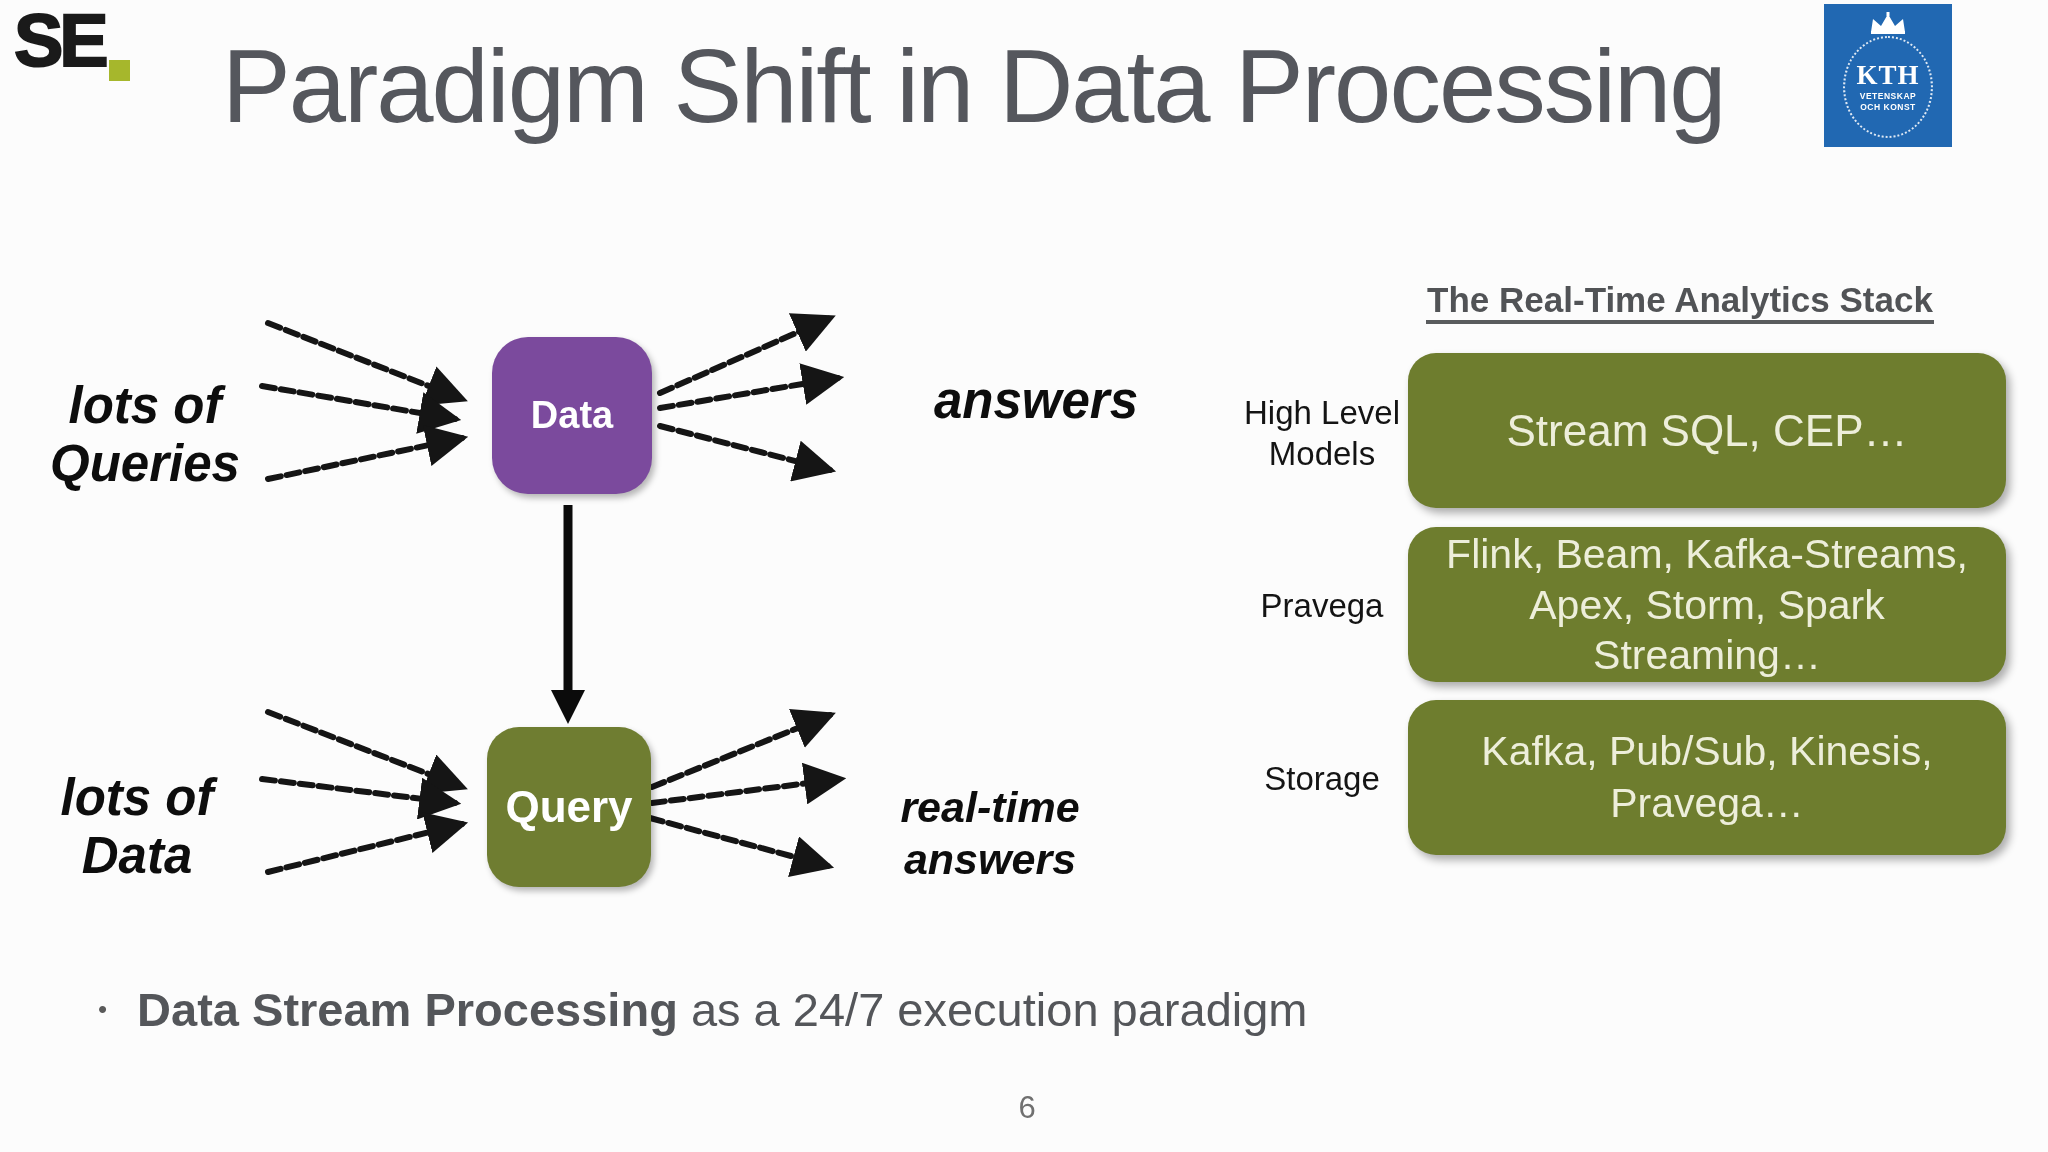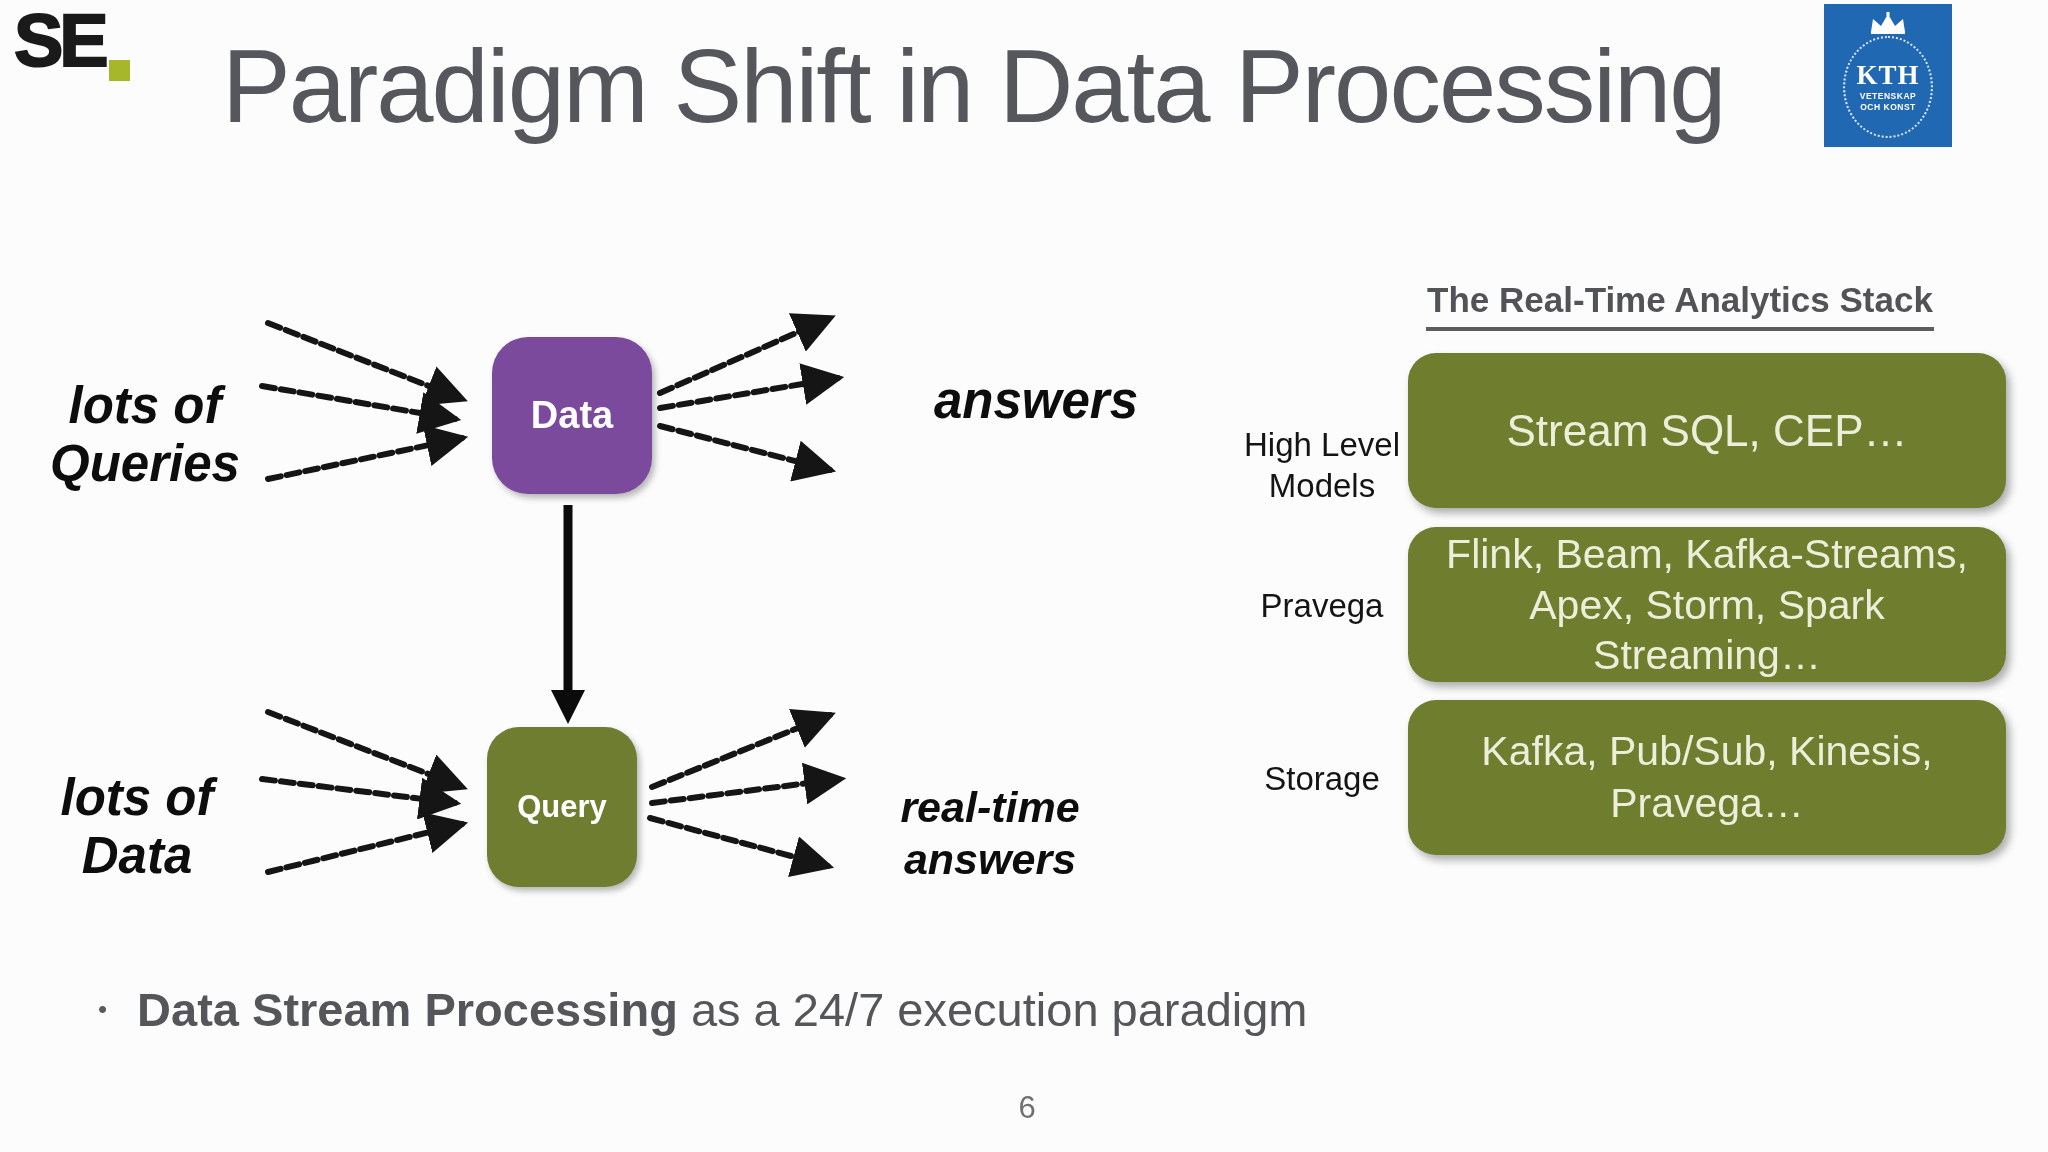--- a/index.html
+++ b/index.html
@@ -38,42 +38,42 @@
   .lbl-lots-queries{left:28px;  top:336px; width:234px; font-size:51px; line-height:1.14;}
   .lbl-retrospective{left:858px; top:330px; width:356px; font-size:51px; line-height:1.16;}
   .lbl-paradigm{left:316px; top:536px; width:234px; font-size:50px; line-height:1.22; font-weight:400;}
   .lbl-lots-data{left:24px; top:728px; width:226px; font-size:51px; line-height:1.14;}
   .lbl-realtime{left:856px; top:740px; width:268px; font-size:43px; line-height:1.22;}
   .node{
     position:absolute; display:flex; align-items:center; justify-content:center;
     color:#ffffff; font-weight:bold; box-shadow:3px 4px 6px rgba(0,0,0,0.28);
   }
   .node-data{left:492px; top:337px; width:160px; height:157px; border-radius:36px; background:#7b4a9d; font-size:38px;}
-  .node-query{left:487px; top:727px; width:150px; height:160px; border-radius:32px; background:#6f7d31; font-size:31px;}
+  .node-query{left:487px; top:727px; width:164px; height:160px; border-radius:32px; background:#6f7d31; font-size:44px;}
 
   
   .stack-heading{
     position:absolute; left:1426px; top:280px; width:508px; text-align:center;
     font-size:35px; font-weight:bold; color:#515356;
-    border-bottom:4px solid #5a5c5e; padding-bottom:7px;
+    border-bottom:4px solid #5a5c5e; padding-bottom:0;
   }
   .stack-label{
     position:absolute; left:1238px; width:168px; text-align:center;
     font-size:33px; color:#141414; line-height:1.25;
   }
   .stack-box{
     position:absolute; left:1408px; width:598px;
     background:#6e7d2e; border-radius:28px; color:#edeeda;
     display:flex; align-items:center; justify-content:center; text-align:center;
     box-shadow:4px 5px 8px rgba(0,0,0,0.32); box-sizing:border-box;
   }
   .stack-box-1{top:353px; height:155px; font-size:44px;}
   .stack-box-2{top:527px; height:155px; font-size:41px; line-height:1.22; padding:12px 28px;}
   .stack-box-3{top:700px; height:155px; font-size:41px; line-height:1.25; padding:0 60px;}
-  .stack-label-1{top:392px;margin-top:32px;}
+  .stack-label-1{top:392px;}
   .stack-label-2{top:585px;}
   .stack-label-3{top:758px;}
 
   
   .bullet-line{
     position:absolute; left:98px; top:982px;
     display:flex; align-items:center; color:#54565a; font-size:47px;
   }
   .bullet-dot{font-size:26px; color:#5a5a5a; margin-right:30px;}
   .bullet-bold{font-weight:bold;}

